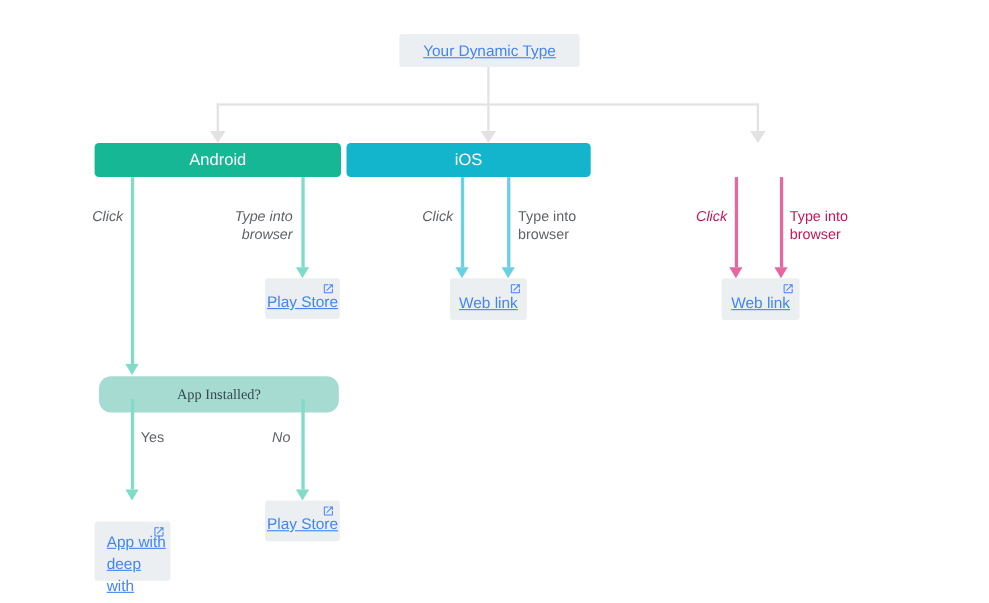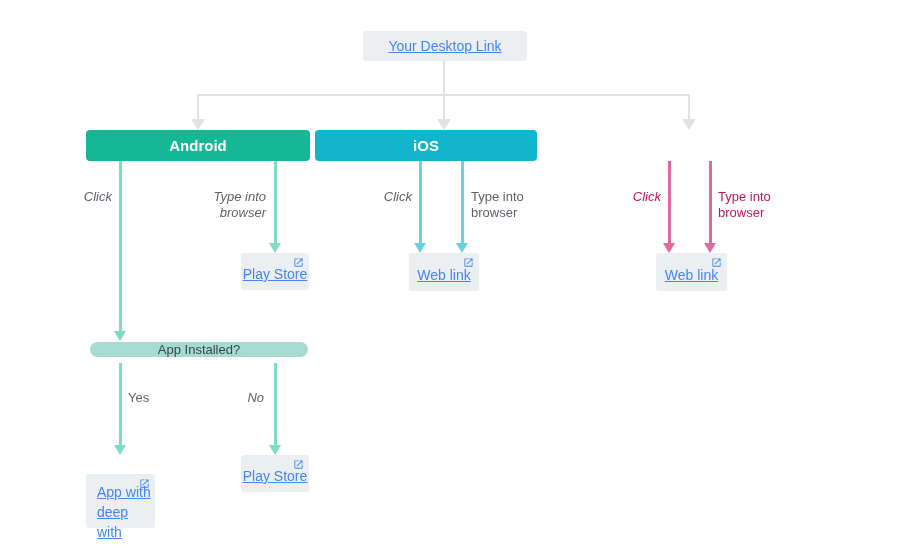--- a/index.html
+++ b/index.html
@@ -20,30 +20,30 @@
   .tri-desktop { border-width:10px 6px 0 6px; border-top-color:var(--desktop-light,#e4679f); }
   
   .root-node {
     position:absolute; left:363px; top:31px; width:164px; height:30px;
     background:var(--box-bg,#eceff1); border-radius:3px;
     display:flex; align-items:center; justify-content:center; cursor:pointer;
   }
   .banner {
     position:absolute; top:130px; height:31px; border-radius:4px;
     color:var(--banner-text,#ffffff); font-size:15px;
-    display:flex; align-items:center; justify-content:center;font-weight:bold;
+    display:flex; align-items:center; justify-content:center;
   }
   .banner-android { left:86px;  width:224px; background:var(--android,#15b795); }
   .banner-ios     { left:315px; width:222px; background:var(--ios,#12b5cb); }
   .banner-desktop { left:578px; width:225px; background:var(--desktop,#c2185b); }
   .pill {
-    position:absolute; left:90px; top:342px; width:218px; height:15px;
+    position:absolute; left:90px; top:342px; width:218px; height:33px;
     border-radius:11px; background:var(--pill-bg,#a5dbd1);
     color:var(--pill-text,#37474f); font-size:13px;
-    display:flex; align-items:center; justify-content:center;
+    display:flex; align-items:center; justify-content:center;font-family:Liberation Serif, serif;
   }
   .linkbox {
     position:absolute; background:var(--box-bg,#eceff1); border-radius:3px; cursor:pointer;text-decoration:underline;
   }
   .linkbox .lbl {
     position:absolute; left:0; right:0; bottom:8px; text-align:center;
     font-size:14px; color:var(--link-blue,#4285f4); text-decoration:underline;
   }
   .linkbox.multi .lbl {
     left:11px; right:auto; top:8px; bottom:auto; text-align:left; line-height:20px;
@@ -55,21 +55,21 @@
   .elabel { position:absolute; font-size:13px; line-height:16px; color:var(--label-gray,#5f6368); }
   .elabel.right { text-align:right;font-style:italic; }
   .elabel.pink  { color:var(--desktop,#c2185b); }
 </style>
 </head>
 <body>
 
 <div class="stage">
 
   <div class="root-node">
-    <span class="root-link">Your Desktop Link</span>
+    <span class="root-link">Your Dynamic Type</span>
   </div>
 
   <div class="line l-gray" style="left:443px; top:61px;  width:2px; height:59px;"></div>
   <div class="line l-gray" style="left:197px; top:94px;  width:492px; height:2px;"></div>
   <div class="line l-gray" style="left:197px; top:94px;  width:2px; height:26px;"></div>
   <div class="line l-gray" style="left:688px; top:94px;  width:2px; height:26px;"></div>
   <div class="tri tri-gray" style="left:191px; top:119px;"></div>
   <div class="tri tri-gray" style="left:437px; top:119px;"></div>
   <div class="tri tri-gray" style="left:682px; top:119px;"></div>
 

